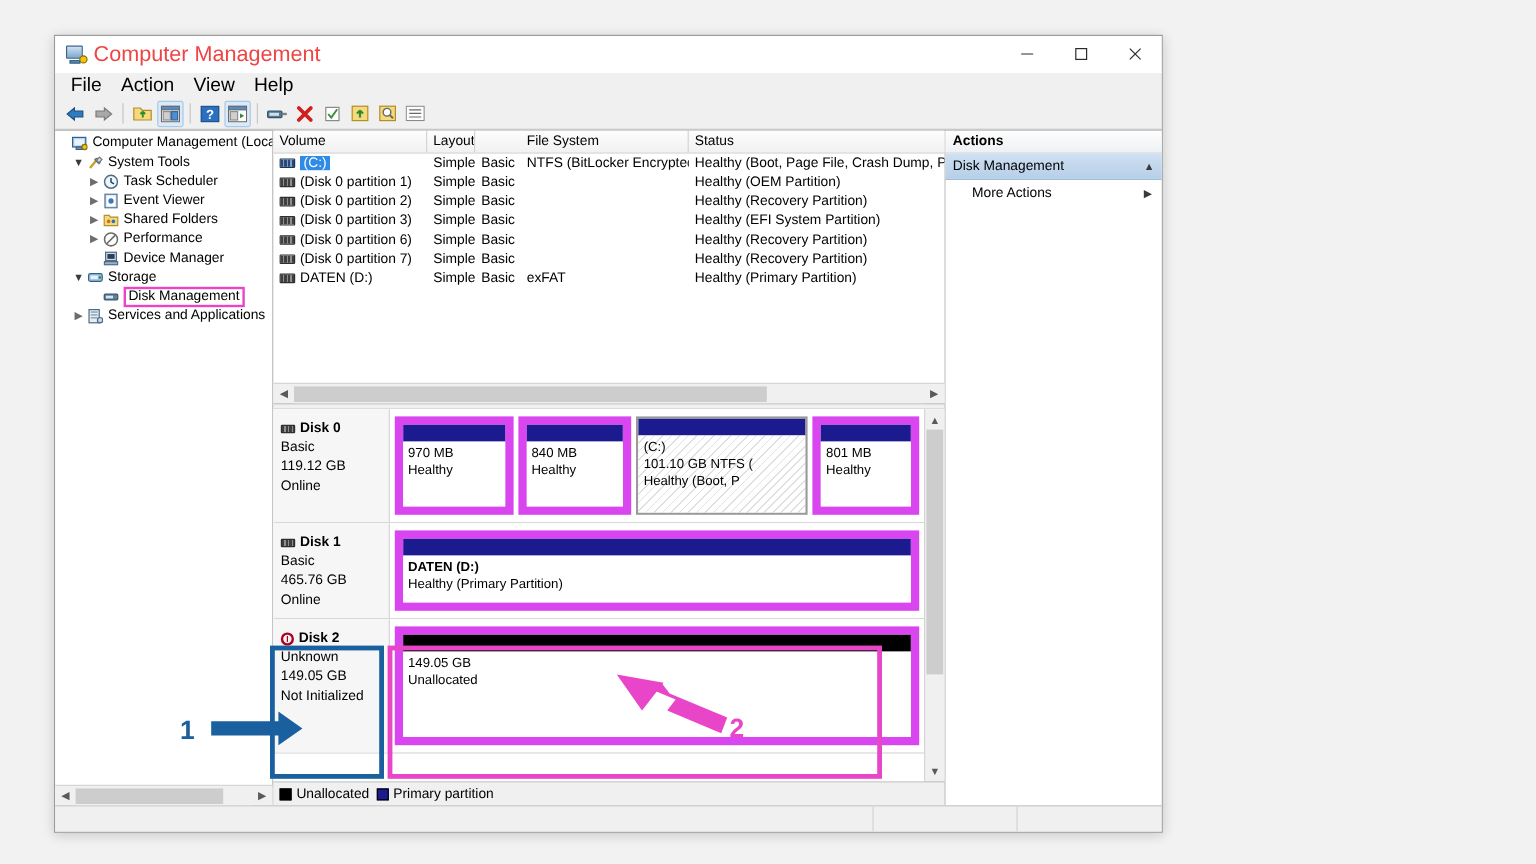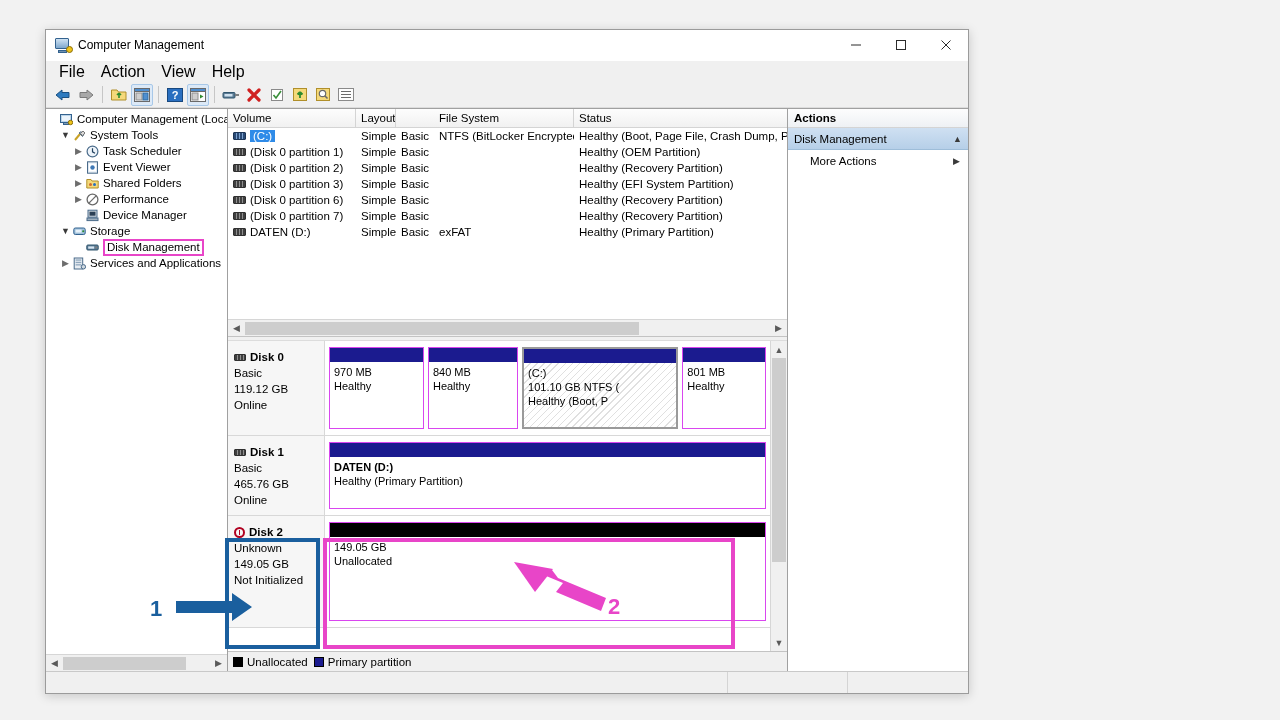--- a/index.html
+++ b/index.html
@@ -42,21 +42,21 @@
     border: 1px solid #33628f; border-radius: 1px;
   }
   .ti-base {
     position: absolute; left: 3px; bottom: 0px; width: 9px; height: 3px;
     background: #6f8fae; border: 1px solid #33628f;
   }
   .ti-gear {
     position: absolute; right: -2px; bottom: 0px; width: 7px; height: 7px;
     background: #f0c419; border: 1px solid #8a6d07; border-radius: 50%;
   }
-  #title-text { font-size: 12px; color: #000000; flex: 1 1 auto; }
+  #title-text { font-size: 18px; color: #ef4444; flex: 1 1 auto; }
   .winbtn {
     width: 45px; height: 30px;
     display: flex; align-items: center; justify-content: center;
     font-size: 13px; color: #2b2b2b; line-height: 1;
   }
   .winbtn svg { display: block; }
 
   
   #menubar {
     height: 21px; background: #f0f0f0;
@@ -186,21 +186,21 @@
     position: relative;
   }
   .disk-warn::after {
     content: ""; position: absolute; left: 2.5px; top: 1px;
     width: 1.5px; height: 5px; background: #b00020;
   }
   .disk-parts { flex: 1 1 auto; padding: 6px 4px 6px 4px; display: flex; gap: 4px; min-width: 0; }
 
   .part {
     display: flex; flex-direction: column; min-width: 0;
-    border: 1px solid #d946ef; background: #fff;
+    border: 7px solid #d946ef; background: #fff;
   }
   .part-bar { height: 14px; flex: 0 0 14px; background: #1b1b8f; }
   .part-bar.unalloc { background: #000; }
   .part-body {
     flex: 1 1 auto; padding: 3px 4px; font-size: 11px; line-height: 14px;
     overflow: hidden; white-space: nowrap; background: #fff;
   }
   .part.selected { border: 2px solid #9a9a9a; }
   .part.selected .part-body {
     background-image: repeating-linear-gradient(135deg, #ffffff 0 4px, #e0e0e0 4px 5px);

